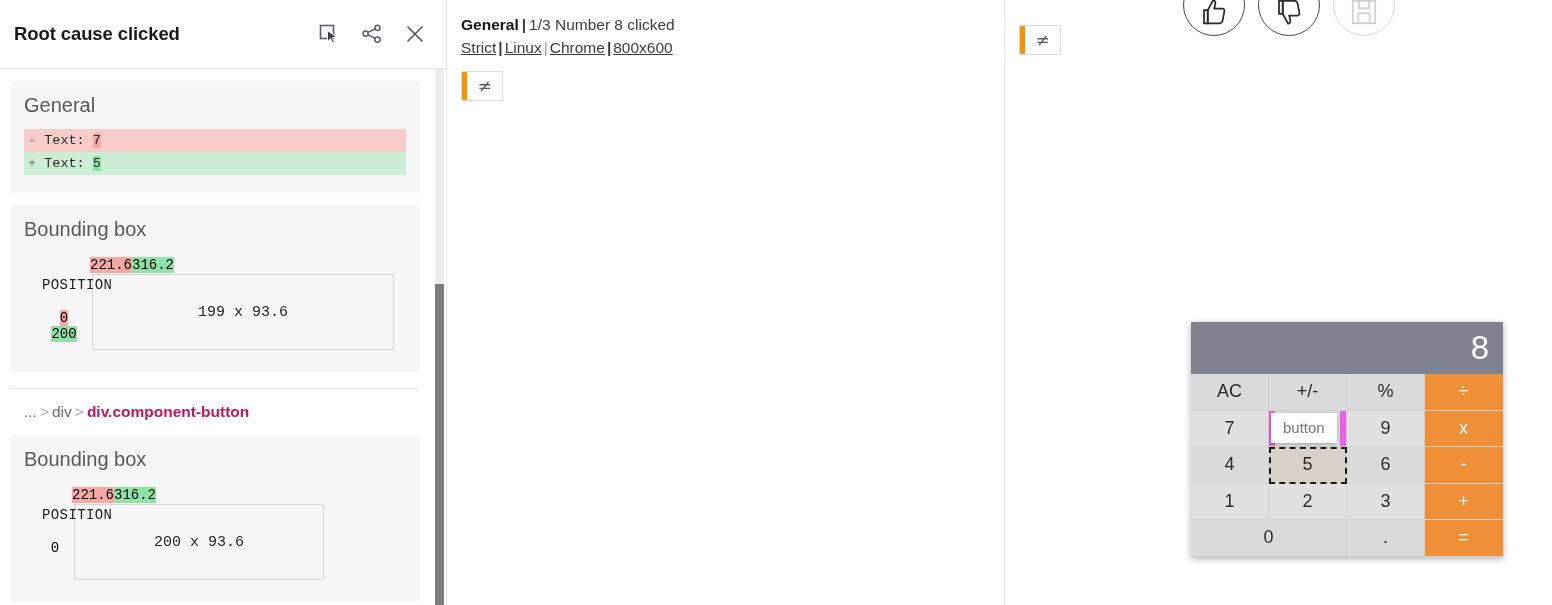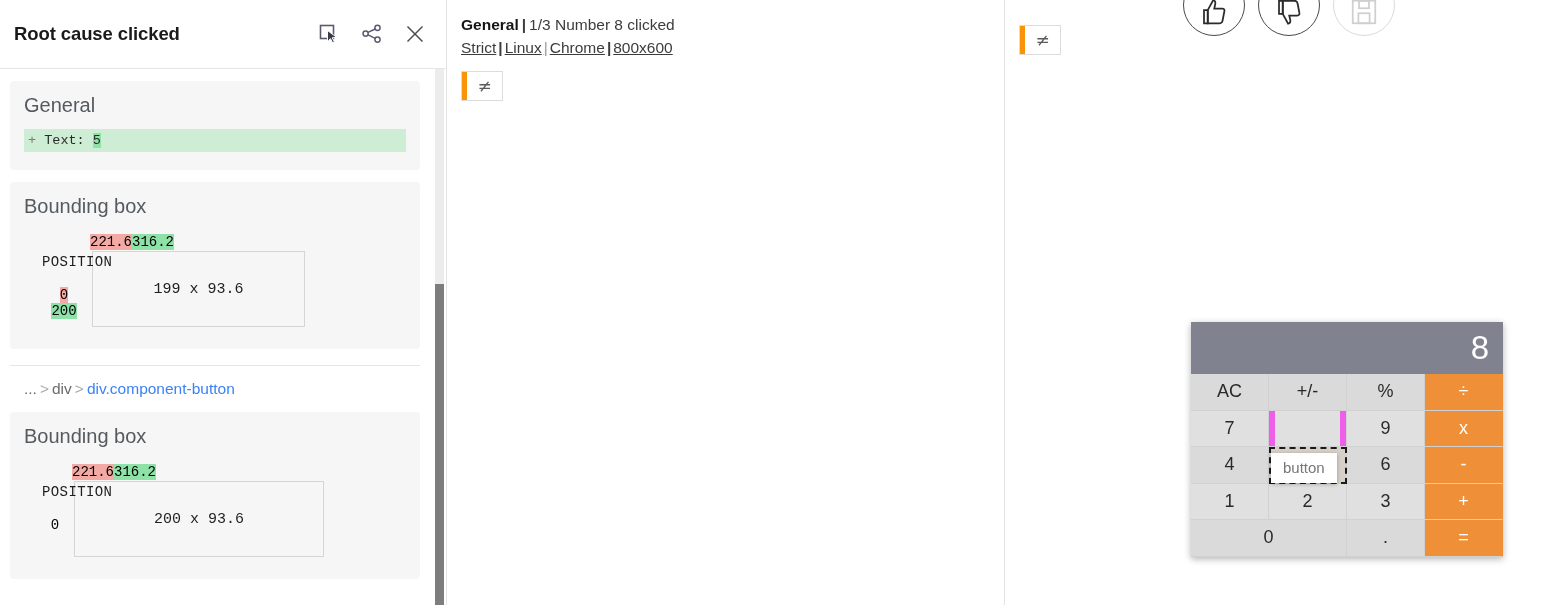--- a/index.html
+++ b/index.html
@@ -104,21 +104,21 @@
   }
   .bb-row { display: flex; align-items: flex-start; }
 
   .breadcrumb {
     font-size: 15.5px; color: #6b6b6b;
     padding: 14px 0 2px 14px;
     border-top: 1px solid #e6e6e6;
     margin-top: 16px;
   }
   .breadcrumb .sep { color: #a8a8a8; padding: 0 3px; }
-  .breadcrumb .bc-link { color: #3b82f6; }
+  .breadcrumb .bc-link { color: #be185d; font-weight: bold; }
 
   
   .rca-scrollbar {
     position: absolute;
     right: 2px; top: 215px;
     width: 9px; height: 390px;
     background: #7d7d7d;
     border-radius: 0;
   }
   .rca-scrolltrack {
@@ -267,21 +267,20 @@
   .key-tooltip {
     position: absolute;
     z-index: 9;
     background: #ffffff;
     color: #777777;
     font-size: 15px;
     padding: 6px 12px 7px 12px;
     box-shadow: 0 1px 4px rgba(0,0,0,0.30);
     white-space: nowrap;
     pointer-events: none;
-    margin-top: 40px;
   }
   .tt-checkpoint { left: 2px; top: -36px; }
   .magenta-edge {
     position: absolute; z-index: 8;
     width: 6px; top: 0; bottom: 0;
     background: #ee5ee8;
   }
 </style>
 </head>
 <body>
@@ -319,39 +318,40 @@
         </button>
       </div>
     </div>
 
     <div class="rca-body">
       <div class="rca-scrollarea">
 
         <div class="card">
           <div class="card-title">General</div>
 
+          <div class="diff-row diff-del"><span class="diff-sign">-</span> <span>Text:</span> <span class="hl-del">7</span></div>
 
           <div class="diff-row diff-add"><span class="diff-sign">+</span> <span>Text:</span> <span class="hl-add">5</span></div>
         </div>
 
         <div class="card" style="padding-bottom:22px;">
           <div class="card-title">Bounding box</div>
 
           <div class="bb-wrap">
             <div class="bb-topvals">
               <span class="hl-del">221.6</span>
                 <span class="hl-add">316.2</span>
             </div>
             <div class="bb-row">
               <span class="bb-label" style="position:absolute;left:18px;top:16px;">POSITION</span>
               <div class="bb-leftvals">
                 <span class="hl-del">0</span>
                 <span class="hl-add">200</span>
               </div>
-              <div class="bb-box" style="width:213px;margin-left:6px;">
+              <div class="bb-box" style="width:302px;margin-left:6px;">
                 <span>199 x 93.6</span>
               </div>
             </div>
           </div>
         </div>
 
         <div class="breadcrumb">
           <span>...</span><span class="sep">&gt;</span><span>div</span><span class="sep">&gt;</span><span class="bc-link">div.component-button</span>
         </div>
 

